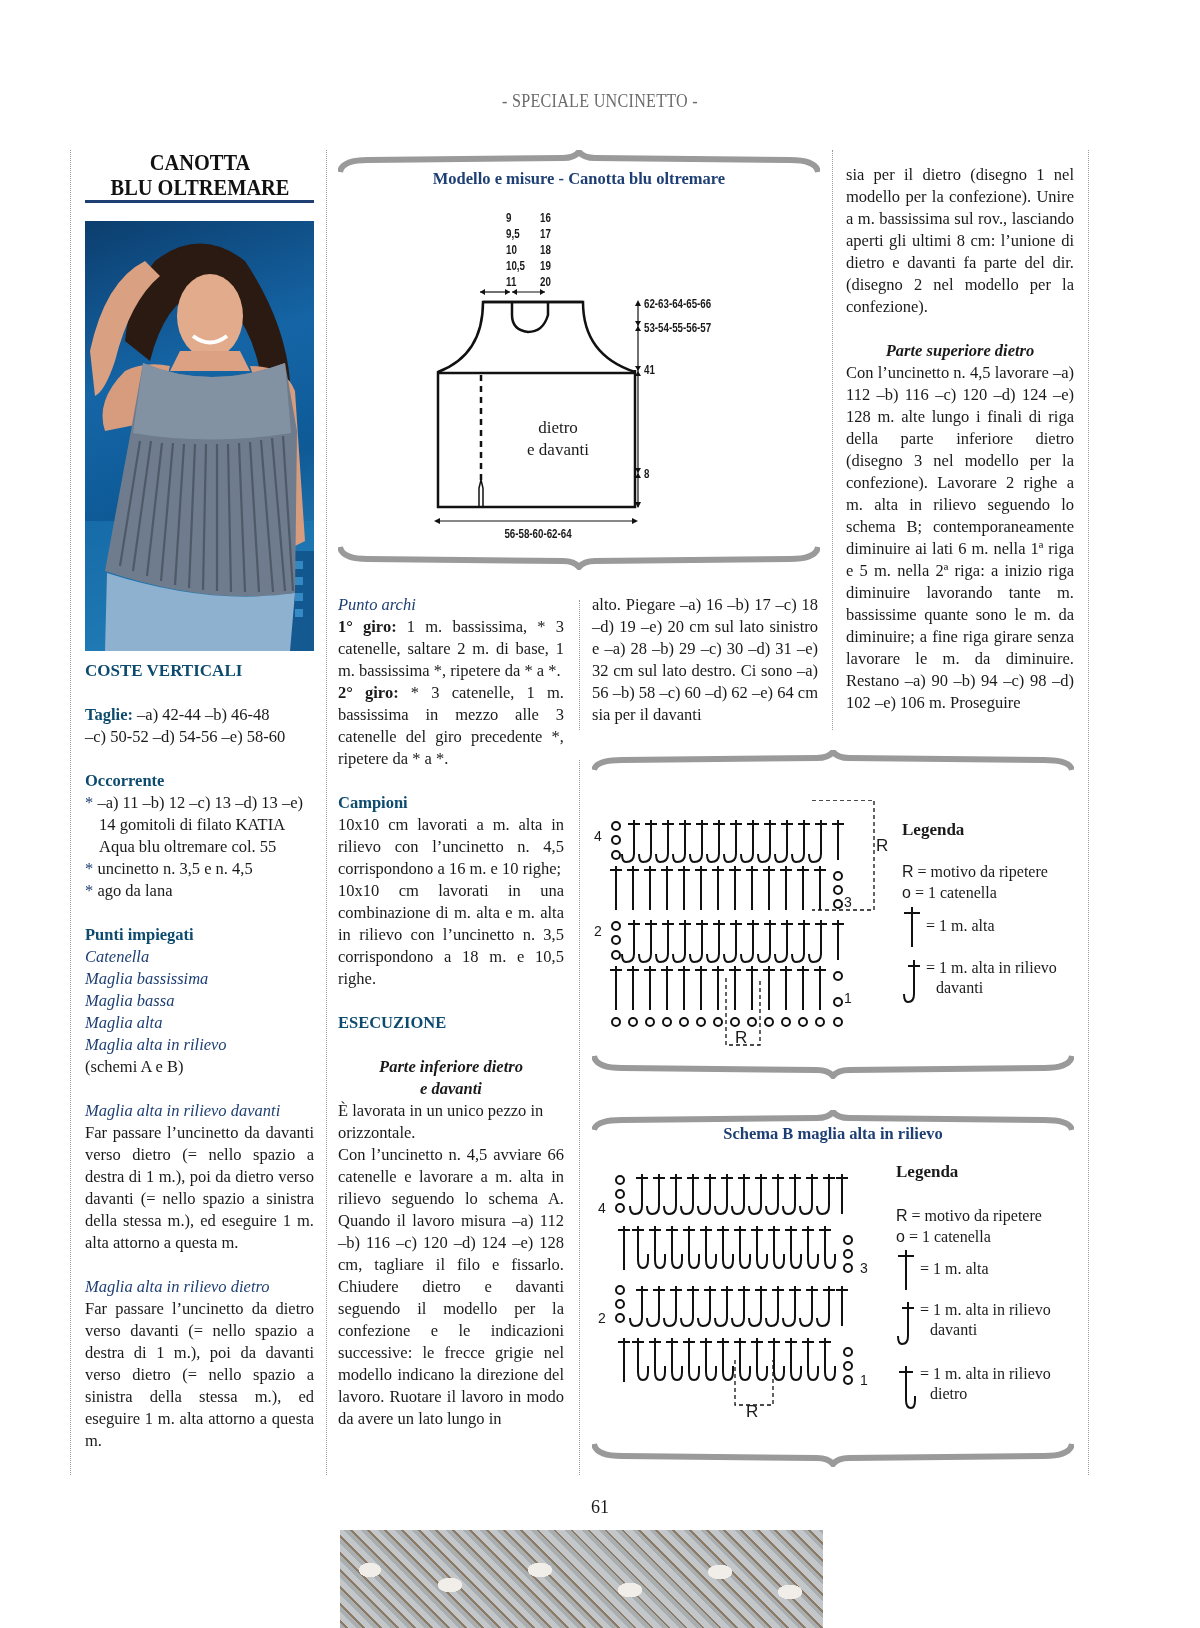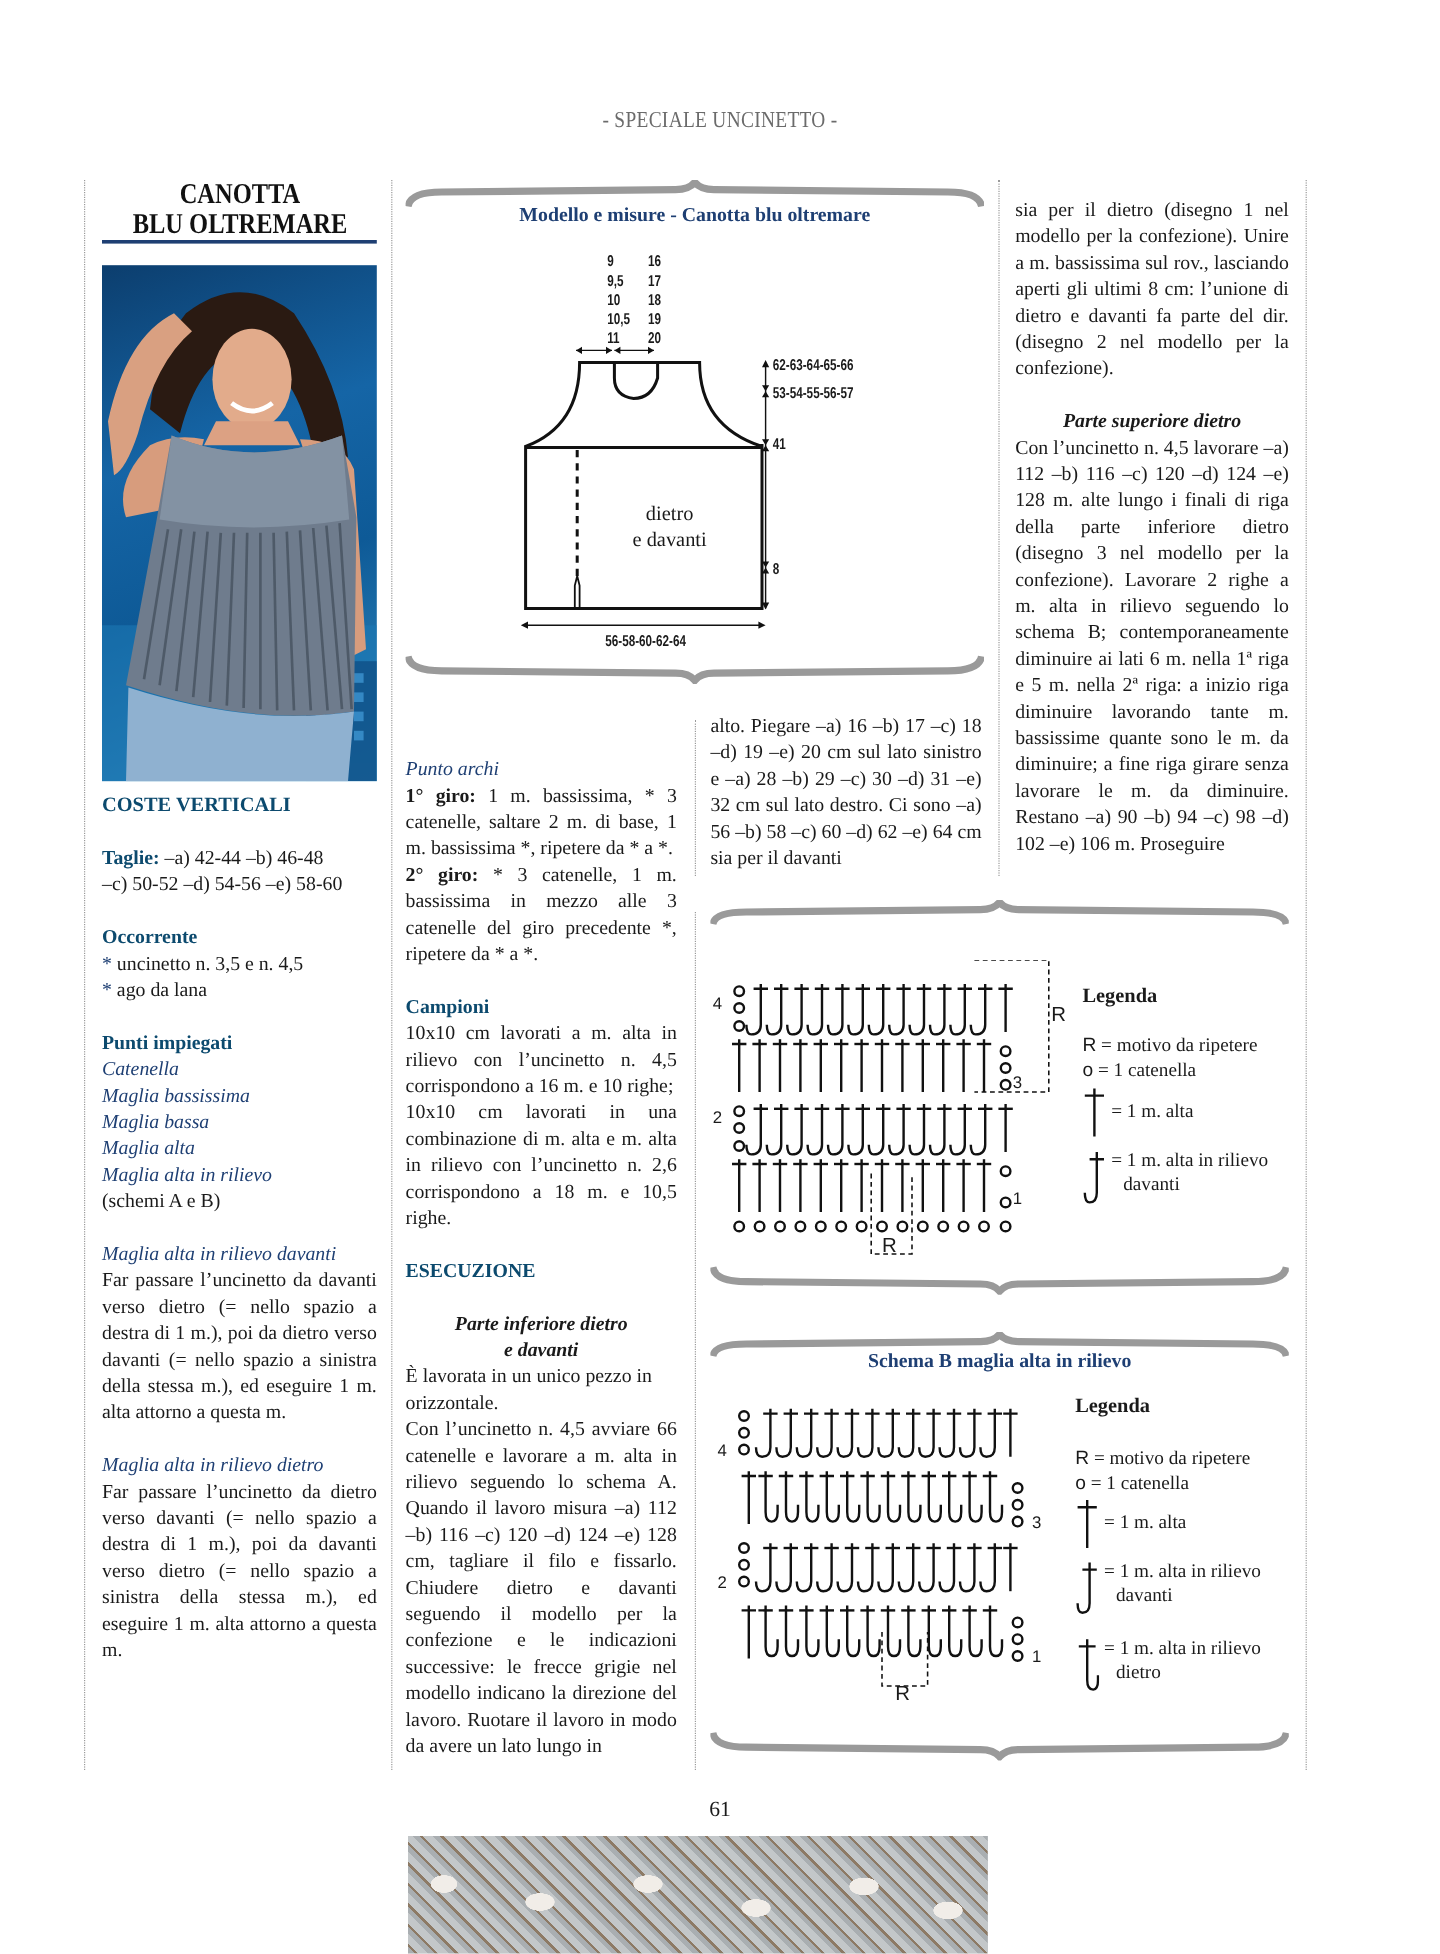--- a/index.html
+++ b/index.html
@@ -109,20 +109,21 @@
   </svg>
 </div>
 
 <div class="abs col" style="left:85px; top:660px; width:229px;">
   <div class="h-blue">COSTE VERTICALI</div>
   <div class="gap"></div>
   <div><span class="h-blue" style="font-size:16.5px">Taglie:</span><span> –a) 42-44 –b) 46-48</span></div>
   <div>–c) 50-52 –d) 54-56 –e) 58-60</div>
   <div class="gap"></div>
   <div class="h-blue" style="font-size:16.5px">Occorrente</div>
+  <div class="ind"><span class="blue">* </span><span>–a) 11 –b) 12 –c) 13 –d) 13 –e) 14 gomitoli di filato KATIA Aqua blu oltremare col. 55</span></div>
   <div class="ind"><span class="blue">* </span><span>uncinetto n. 3,5 e n. 4,5</span></div>
   <div class="ind"><span class="blue">* </span><span>ago da lana</span></div>
   <div class="gap"></div>
   <div class="h-blue" style="font-size:16.5px">Punti impiegati</div>
   <div class="i-blue">Catenella</div>
   <div class="i-blue">Maglia bassissima</div>
   <div class="i-blue">Maglia bassa</div>
   <div class="i-blue">Maglia alta</div>
   <div class="i-blue">Maglia alta in rilievo</div>
   <div>(schemi A e B)</div>
@@ -186,28 +187,28 @@
   <div class="abs sym-font" style="left:306px; top:170px; font-size:13px; font-weight:bold; transform:scaleX(0.75); transform-origin:left;">53-54-55-56-57</div>
   <div class="abs sym-font" style="left:306px; top:212px; font-size:13px; font-weight:bold; transform:scaleX(0.75); transform-origin:left;">41</div>
   <div class="abs sym-font" style="left:306px; top:316px; font-size:13px; font-weight:bold; transform:scaleX(0.75); transform-origin:left;">8</div>
   <div class="abs sym-font" style="left:150px; top:376px; width:100px; text-align:center; font-size:13px; font-weight:bold; transform:scaleX(0.75);">56-58-60-62-64</div>
   <div class="abs" style="left:160px; top:267px; width:120px; text-align:center; font-size:17px; line-height:22px;">
     <div>dietro</div>
     <div>e davanti</div>
   </div>
 </div>
 
-<div class="abs col" style="left:338px; top:594px; width:226px;margin-top:36px;">
+<div class="abs col" style="left:338px; top:594px; width:226px;">
   <div class="i-blue">Punto archi</div>
   <div class="just"><b>1° giro:</b><span> 1 m. bassissima, * 3 catenelle, saltare 2 m. di base, 1 m. bassissima *, ripetere da * a *.</span></div>
   <div class="just"><b>2° giro:</b><span> * 3 catenelle, 1 m. bassissima in mezzo alle 3 catenelle del giro precedente *, ripetere da * a *.</span></div>
   <div class="gap"></div>
   <div class="h-blue" style="font-size:16.5px">Campioni</div>
   <div class="just">10x10 cm lavorati a m. alta in rilievo con l’uncinetto n. 4,5 corrispondono a 16 m. e 10 righe;</div>
-  <div class="just">10x10 cm lavorati in una combinazione di m. alta e m. alta in rilievo con l’uncinetto n. 2,6 corrispondono a 18 m. e 10,5 righe.</div>
+  <div class="just">10x10 cm lavorati in una combinazione di m. alta e m. alta in rilievo con l’uncinetto n. 3,5 corrispondono a 18 m. e 10,5 righe.</div>
   <div class="gap"></div>
   <div class="h-blue" style="font-size:16.5px">ESECUZIONE</div>
   <div class="gap"></div>
   <div class="i-black">Parte inferiore dietro</div>
   <div class="i-black">e davanti</div>
   <div>È lavorata in un unico pezzo in orizzontale.</div>
   <div class="just">Con l’uncinetto n. 4,5 avviare 66 catenelle e lavorare a m. alta in rilievo seguendo lo schema A. Quando il lavoro misura –a) 112 –b) 116 –c) 120 –d) 124 –e) 128 cm, tagliare il filo e fissarlo. Chiudere dietro e davanti seguendo il modello per la confezione e le indicazioni successive: le frecce grigie nel modello indicano la direzione del lavoro. Ruotare il lavoro in modo da avere un lato lungo in</div>
 </div>
 
 <div class="abs col just" style="left:592px; top:594px; width:226px;">alto. Piegare –a) 16 –b) 17 –c) 18 –d) 19 –e) 20 cm sul lato sinistro e –a) 28 –b) 29 –c) 30 –d) 31 –e) 32 cm sul lato destro. Ci sono –a) 56 –b) 58 –c) 60 –d) 62 –e) 64 cm sia per il davanti</div>

